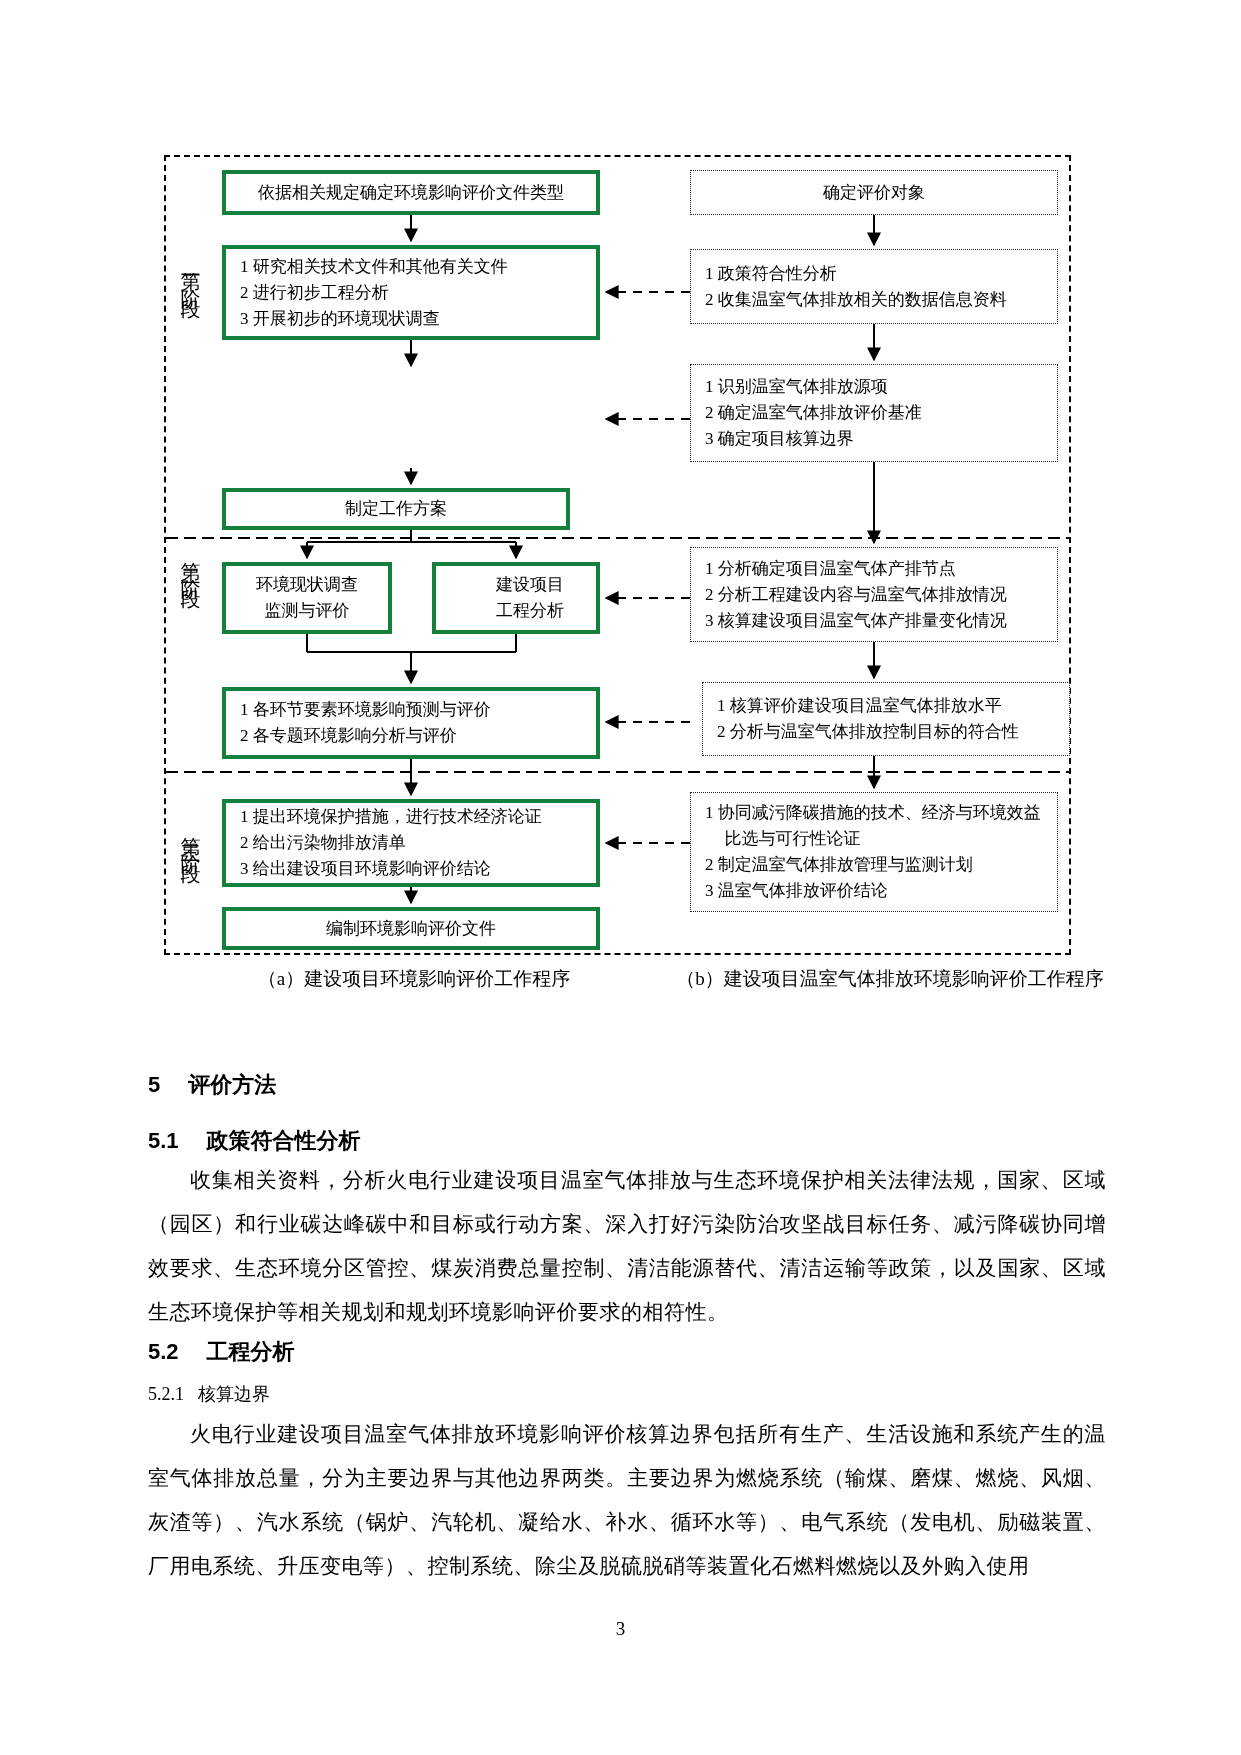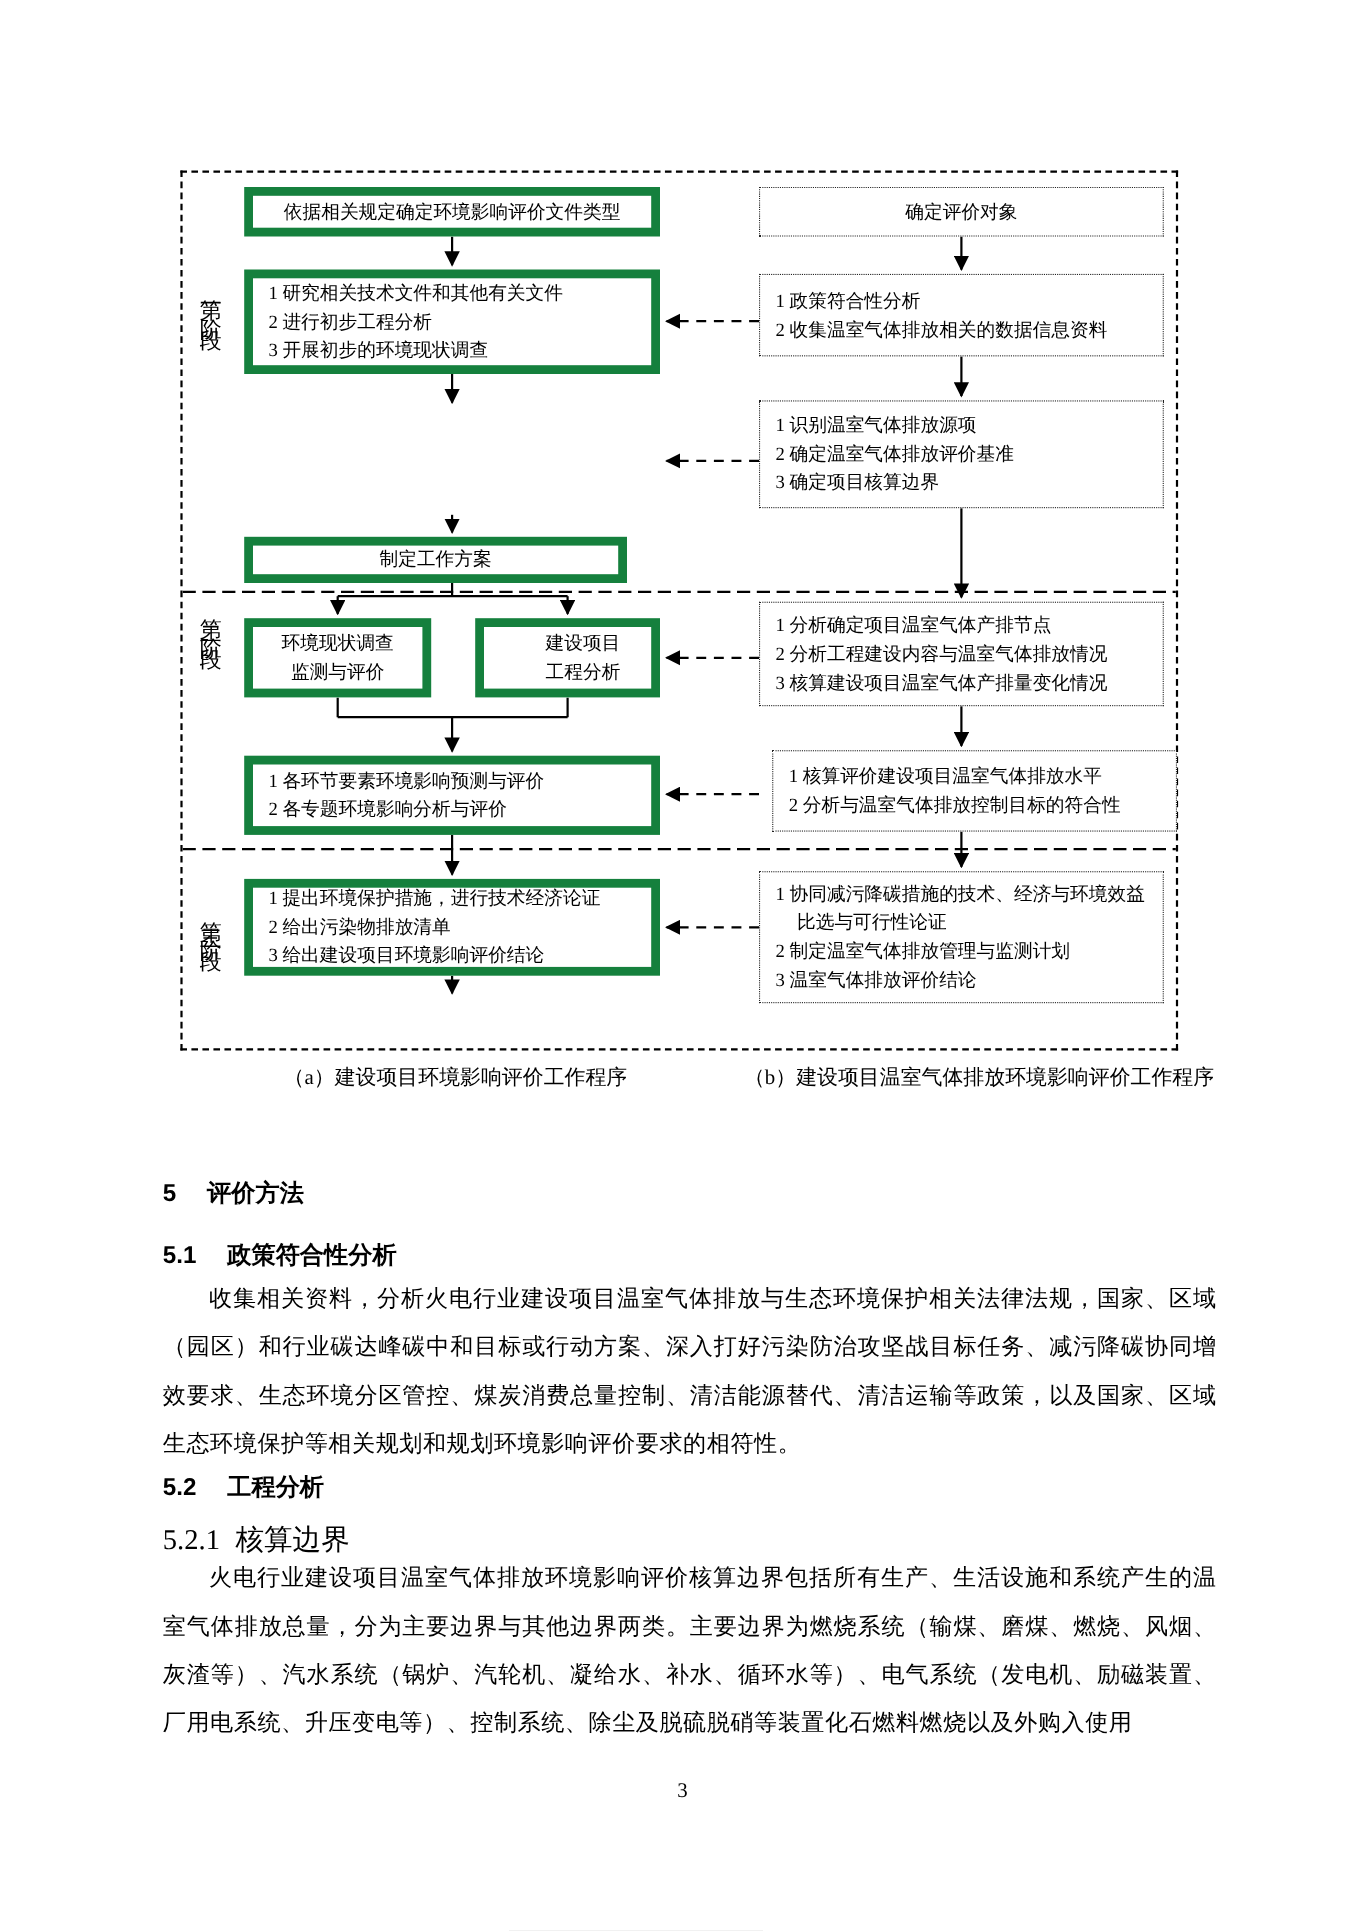--- a/index.html
+++ b/index.html
@@ -10,21 +10,21 @@
     font-family:"Liberation Serif","DejaVu Serif",serif;
     overflow:hidden;
   }
   
   .flow {
     position:absolute; left:164px; top:155px; width:907px; height:800px;
     border:2px dashed #000;
   }
   .flow svg { position:absolute; left:0; top:0; width:100%; height:100%; }
   .fbox {
-    position:absolute; border:8px solid #15803d; background:#fff;
+    position:absolute; border:4px solid #15803d; background:#fff;
     display:flex; flex-direction:column; justify-content:center;
     font-size:17px; line-height:26px;
   }
   .fbox.center { align-items:center; text-align:center; }
   .fbox.list { align-items:flex-start; text-align:left; padding:4px 8px 4px 14px; }
   .fbox.dotted { border:1.5px dotted #222; }
   .fline { display:block; }
   .hang { padding-left:1.15em; text-indent:-1.15em; }
   .stage-label {
     position:absolute; left:9px; width:30px;
@@ -47,21 +47,21 @@
     position:absolute; left:148px;
     font-family:"Liberation Sans","DejaVu Sans",sans-serif;
     font-weight:bold; font-size:22px;
   }
   .sec-h .h-text { margin-left:28px; }
   .h5  { top:1070px; }
   .h51 { top:1126px; }
   .h52 { top:1337px; }
   .h521 {
     position:absolute; left:148px; top:1382px;
-    font-size:26px; font-weight:normal;
+    font-size:18px; font-weight:normal;
     font-family:"Liberation Serif","DejaVu Serif",serif;
   }
   .h521 .h-text { margin-left:14px; }
   .para {
     position:absolute; left:148px; width:958px;
     font-size:21px; line-height:44px; letter-spacing:0.5px;
     text-align:justify; text-indent:2em;
   }
   .p51  { top:1158px; }
   .p521 { top:1412px; }
@@ -136,20 +136,23 @@
     </div>
     <div class="fbox list" style="left:56px; top:530px; width:378px; height:72px;">
       <span class="fline">1 各环节要素环境影响预测与评价</span>
       <span class="fline">2 各专题环境影响分析与评价</span>
     </div>
     <div class="fbox list" style="left:56px; top:642px; width:378px; height:88px;">
       <span class="fline hang">1 提出环境保护措施，进行技术经济论证</span>
       <span class="fline">2 给出污染物排放清单</span>
       <span class="fline">3 给出建设项目环境影响评价结论</span>
     </div>
+    <div class="fbox center" style="left:56px; top:750px; width:378px; height:43px;">
+      <span class="fline">编制环境影响评价文件</span>
+    </div>
 
     <div class="fbox dotted center" style="left:524px; top:13px; width:368px; height:45px;">
       <span class="fline">确定评价对象</span>
     </div>
     <div class="fbox dotted list" style="left:524px; top:92px; width:368px; height:75px;">
       <span class="fline">1 政策符合性分析</span>
       <span class="fline">2 收集温室气体排放相关的数据信息资料</span>
     </div>
     <div class="fbox dotted list" style="left:524px; top:207px; width:368px; height:98px;">
       <span class="fline">1 识别温室气体排放源项</span>

